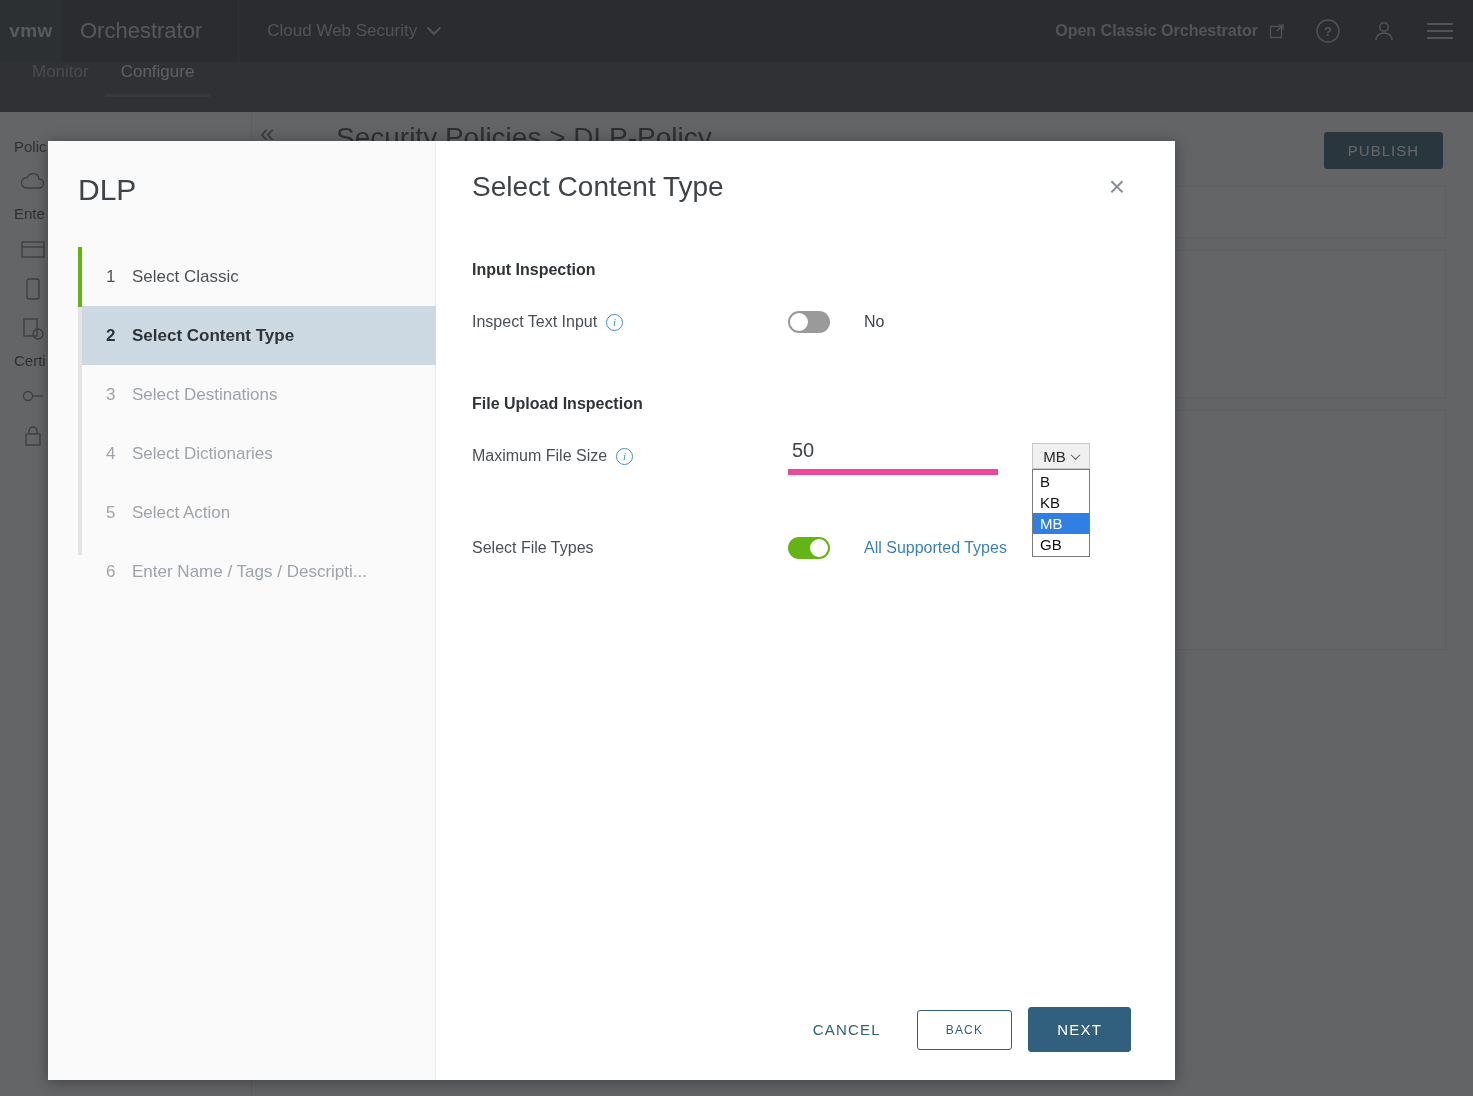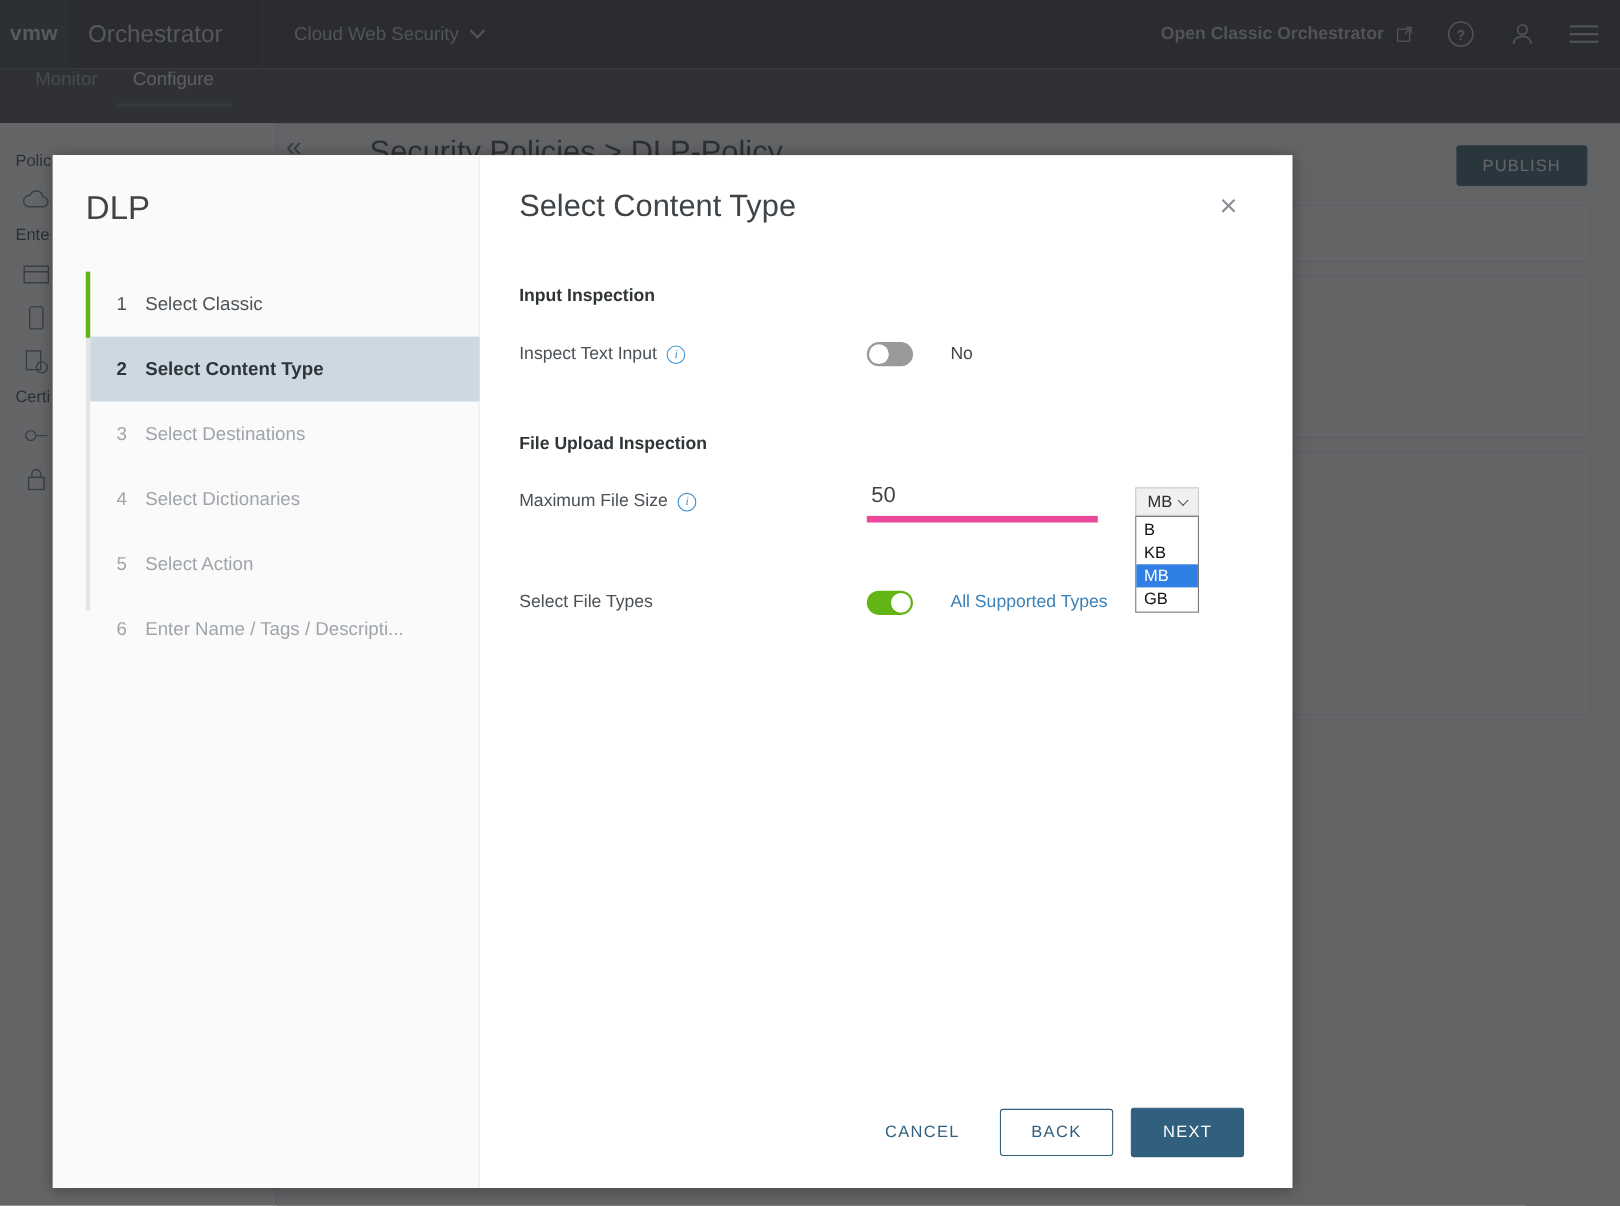--- a/index.html
+++ b/index.html
@@ -360,21 +360,21 @@
     font-size: 15px;
     letter-spacing: 1.2px;
     padding: 12px 20px;
     cursor: pointer;
     font-family: "Liberation Sans", sans-serif;
   }
   .btn-out {
     background: #fff;
     border: 1px solid #31607e;
     color: #31607e;
-    font-size: 15px;
+    font-size: 12px;
     letter-spacing: 1.2px;
     padding: 12px 28px;
     border-radius: 3px;
     cursor: pointer;
     font-family: "Liberation Sans", sans-serif;
   }
   .btn-solid {
     background: #31607e;
     border: 1px solid #31607e;
     color: #fff;

